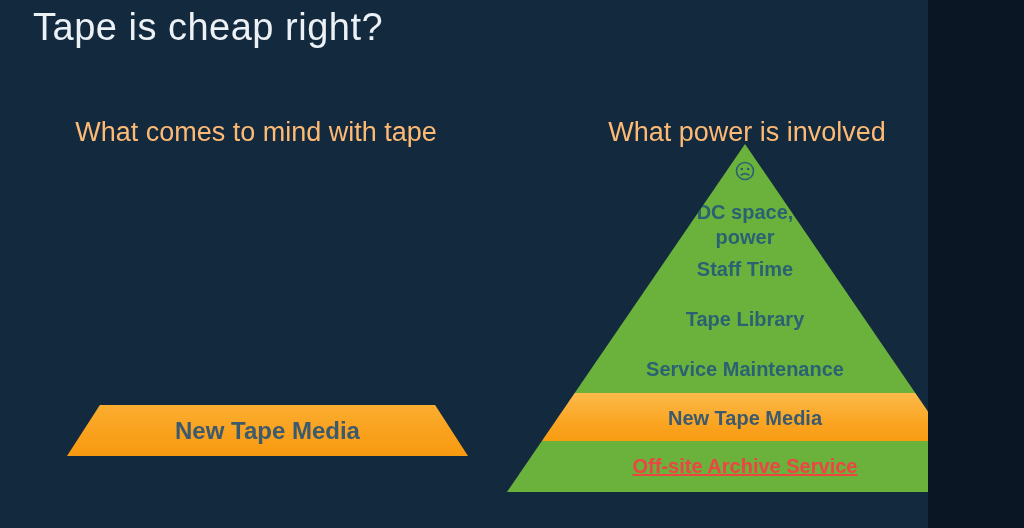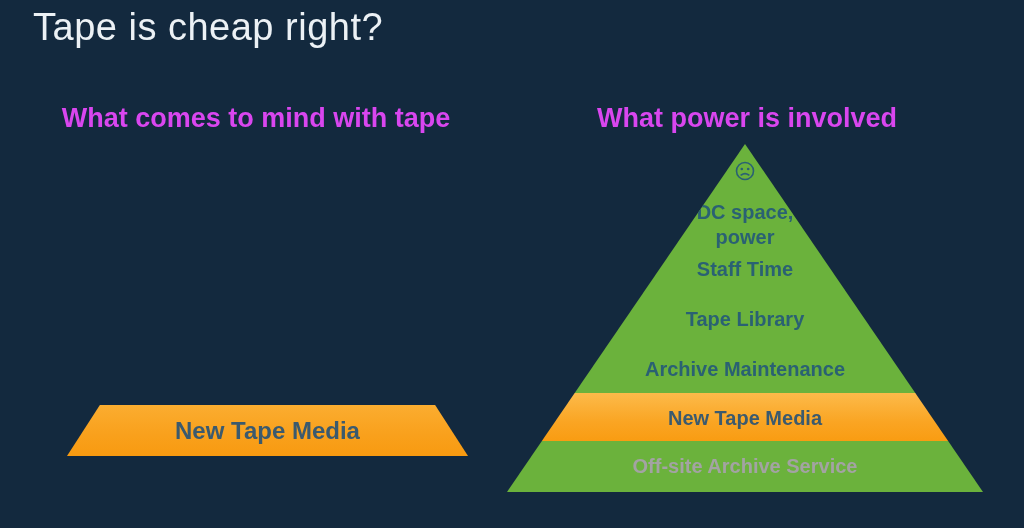--- a/index.html
+++ b/index.html
@@ -3,41 +3,41 @@
 <meta charset="utf-8">
 <style>
   html, body {
     margin: 0;
     padding: 0;
     background: #0b1624;
     font-family: "Liberation Sans", sans-serif;
   }
   .slide {
     position: relative;
-    width: 1024px;
+    width: 928px;
     height: 528px;
     background: #13293e;
     overflow: hidden;
   }
   .title {
     position: absolute;
     left: 33px;
     top: 6px;
     margin: 0;
     font-size: 38px;
     font-weight: 300;
     letter-spacing: 0.5px;
     color: #ecf1f5;
   }
   .col-header {
     position: absolute;
-    top: 103px;
+    top: 117px;
     font-size: 27px;
-    font-weight: 700;
-    color: #d946ef;
+    font-weight: 400;
+    color: #fdba74;
     text-align: center;
   }
   .col-header.left  { left: 0;   width: 512px; }
   .col-header.right { left: 512px; width: 470px; }
 
   
   .trapezoid {
     position: absolute;
     left: 67px;
     top: 405px;
@@ -99,21 +99,21 @@
     font-weight: 600;
     color: #2a6173;
     line-height: 25px;
     white-space: pre-line;
   }
   .p-label.l0 { top: 56px; }
   .p-label.l1 { top: 113px; }
   .p-label.l2 { top: 163px; }
   .p-label.l3 { top: 213px; }
   .p-label.l4 { top: 262px; color: #3b5a6e; }
-  .p-label.l5 { top: 310px; color: #a3a3a3; }
+  .p-label.l5 { top: 310px; color: #ef4444; text-decoration: underline; }
 </style>
 </head>
 <body>
 
 <div class="slide">
 
   <h1 class="title">Tape is cheap right?</h1>
 
   <div class="col-header left">What comes to mind with tape</div>
 
@@ -133,18 +133,18 @@
       <circle cx="11" cy="11" r="8.5" fill="none" stroke="#2a6173" stroke-width="1.6"></circle>
       <circle cx="7.8" cy="9" r="1.3" fill="#2a6173"></circle>
       <circle cx="14.2" cy="9" r="1.3" fill="#2a6173"></circle>
       <path d="M7.2 15 Q11 12.2 14.8 15" fill="none" stroke="#2a6173" stroke-width="1.6" stroke-linecap="round"></path>
     </svg>
 
     <div class="p-label l0">DC space,
 power</div>
     <div class="p-label l1">Staff Time</div>
     <div class="p-label l2">Tape Library</div>
-    <div class="p-label l3">Archive Maintenance</div>
+    <div class="p-label l3">Service Maintenance</div>
     <div class="p-label l4">New Tape Media</div>
     <div class="p-label l5">Off-site Archive Service</div>
   </div>
 
 </div>
 
 </body></html>

